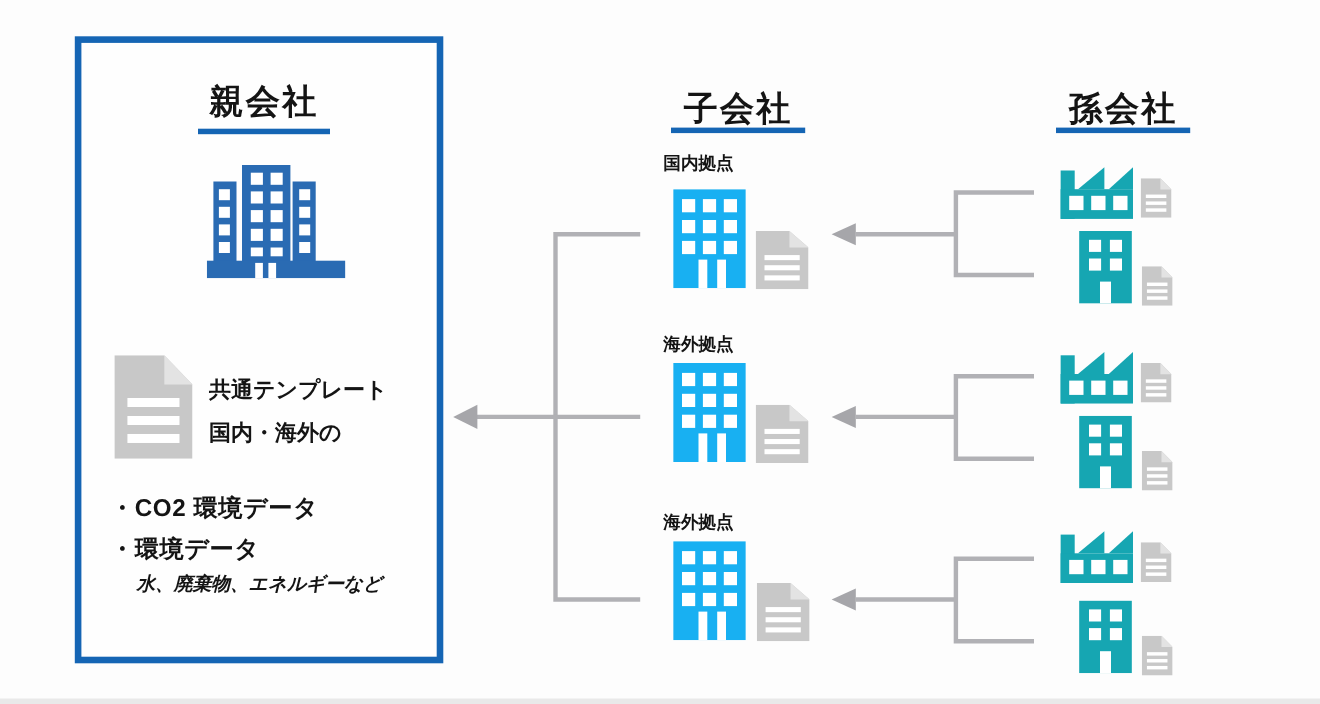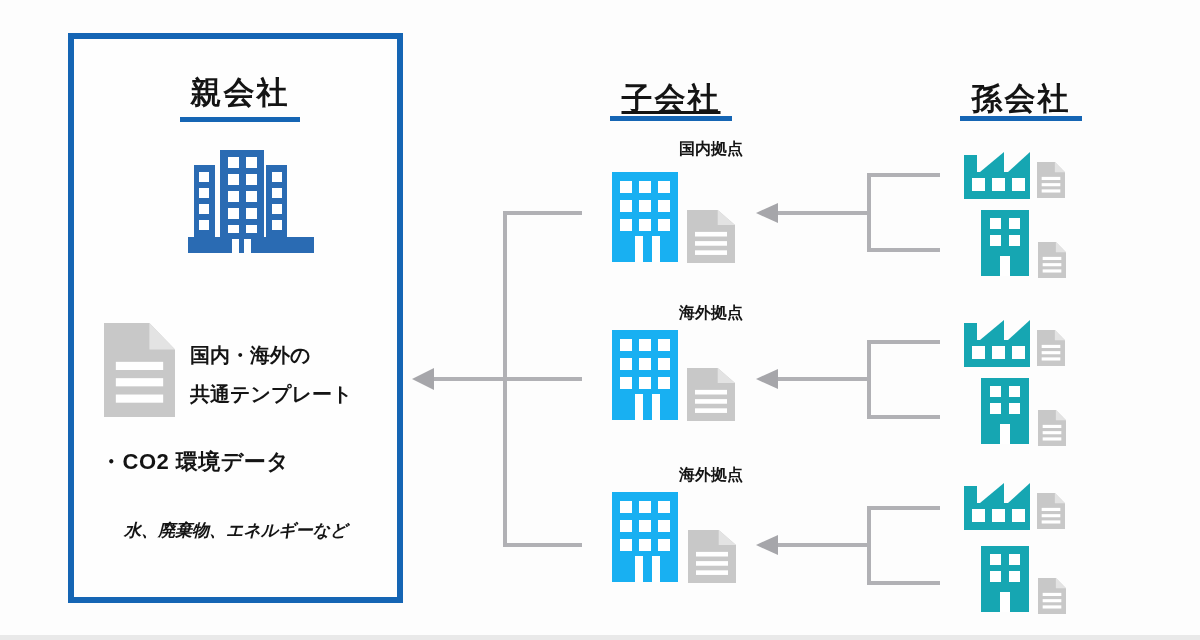--- a/index.html
+++ b/index.html
@@ -26,21 +26,21 @@
   .title-underline{position:absolute;height:5px;background:var(--c-accent-blue);}
 
   
   .parent-box{position:absolute;left:68px;top:33px;width:335px;height:570px;border:6px solid var(--c-accent-blue);background:#fefefe;}
 
   .template-text{position:absolute;left:190px;top:336px;font-size:20px;font-weight:700;line-height:39px;color:var(--c-text);}
   .bullet{position:absolute;left:100px;font-size:22px;font-weight:600;color:var(--c-text);letter-spacing:0.5px;}
   .bullet-note{position:absolute;left:124px;top:519px;font-size:17px;font-weight:600;color:var(--c-text);font-style:italic;}
 
   
-  .site-label{position:absolute;left:603px;width:140px;text-align:right;font-size:16px;font-weight:700;color:var(--c-text);}
+  .site-label{position:absolute;left:603px;width:140px;text-align:left;font-size:16px;font-weight:700;color:var(--c-text);}
 
   
   .f-parent{fill:var(--c-parent-building);}
   .f-sub{fill:var(--c-subsidiary-building);}
   .f-teal{fill:var(--c-grandchild-teal);}
   .f-doc{fill:var(--c-document-gray);}
   .f-fold{fill:var(--c-document-fold);}
   .f-white{fill:#ffffff;}
   .conn-line{stroke:var(--c-connector-gray);stroke-width:4;fill:none;}
   .f-arrow{fill:var(--c-arrowhead-gray);}
@@ -113,28 +113,29 @@
 
   <svg class="abs" style="left:104px;top:323px;" width="71" height="94" viewBox="0 0 36 46" preserveAspectRatio="none">
     <polygon class="f-doc" points="0,0 23,0 36,13 36,46 0,46"></polygon>
     <polygon class="f-fold" points="23,0 36,13 23,13"></polygon>
     <rect class="f-white" x="6" y="19" width="24" height="4"></rect>
     <rect class="f-white" x="6" y="27" width="24" height="4"></rect>
     <rect class="f-white" x="6" y="35" width="24" height="4"></rect>
   </svg>
 
   <div class="template-text">
+    <div>共通テンプレート</div>
     <div>国内・海外の</div>
-    <div>共通テンプレート</div>
   </div>
 
   <div class="bullet" style="top:447px;">・CO2 環境データ</div>
+  <div class="bullet" style="top:484px;">・環境データ</div>
   <div class="bullet-note">水、廃棄物、エネルギーなど</div>
 
-  <div class="col-title" style="left:606px;top:78px;width:130px;text-decoration:underline;">子会社</div>
+  <div class="col-title" style="left:606px;top:78px;width:130px;">子会社</div>
   <div class="title-underline" style="left:610px;top:116px;width:122px;"></div>
 
   <div class="site-label" style="top:139px;">国内拠点</div>
   <svg class="abs" style="left:612px;top:172px;" width="66" height="90" viewBox="0 0 66 90">
     <rect class="f-sub" x="0" y="0" width="66" height="90"></rect>
     <rect class="f-white" x="8" y="9" width="12" height="12"></rect>
       <rect class="f-white" x="27" y="9" width="12" height="12"></rect>
       <rect class="f-white" x="46" y="9" width="12" height="12"></rect>
     <rect class="f-white" x="8" y="28" width="12" height="12"></rect>
       <rect class="f-white" x="27" y="28" width="12" height="12"></rect>

